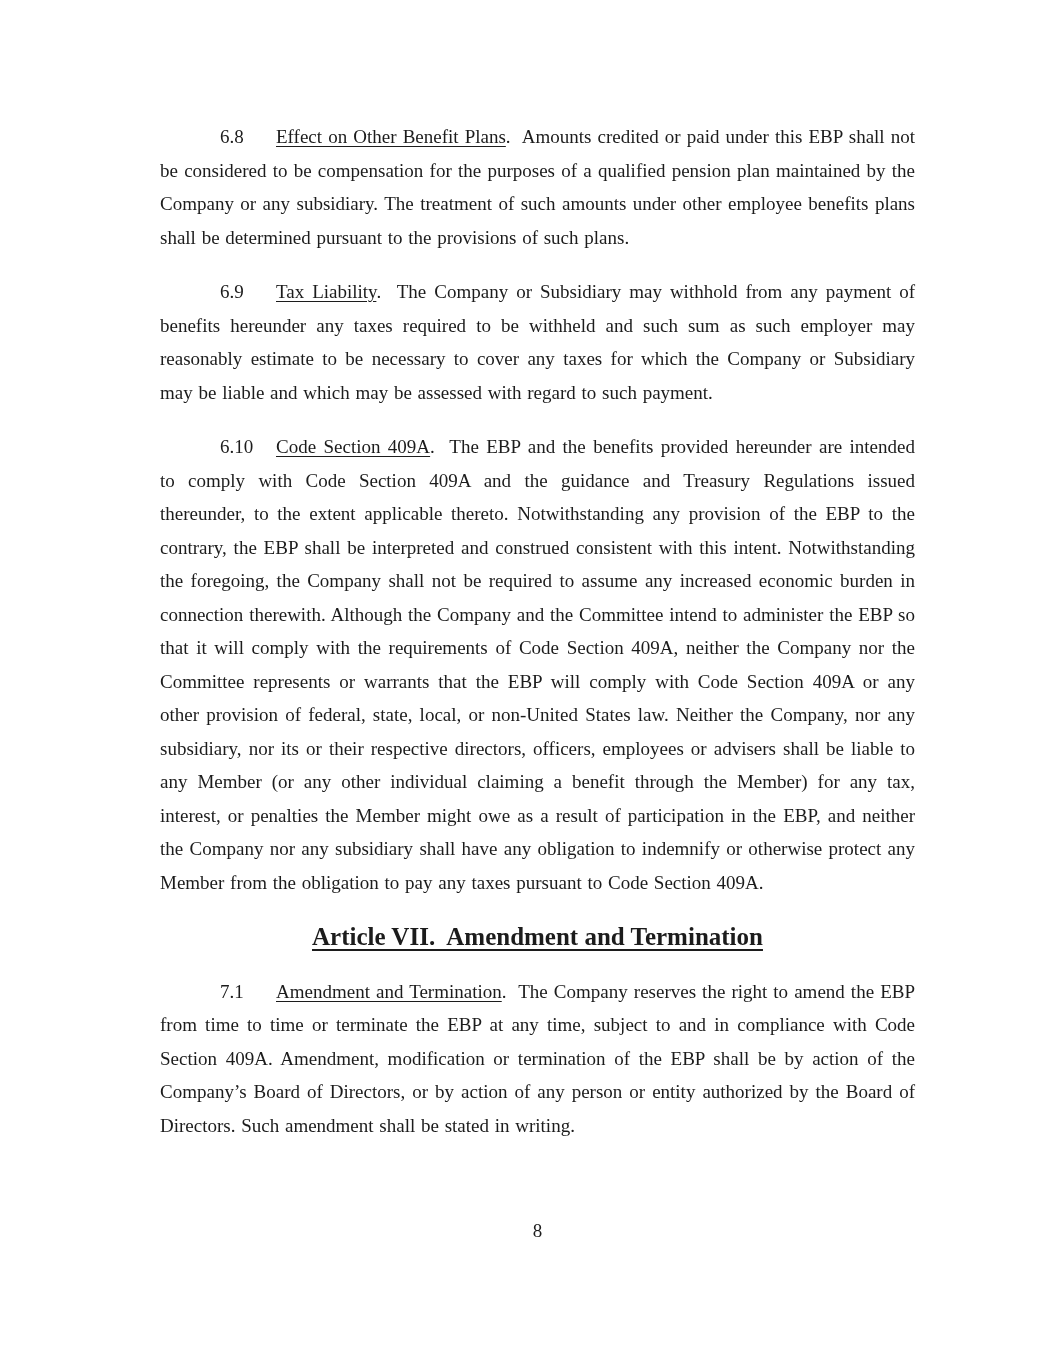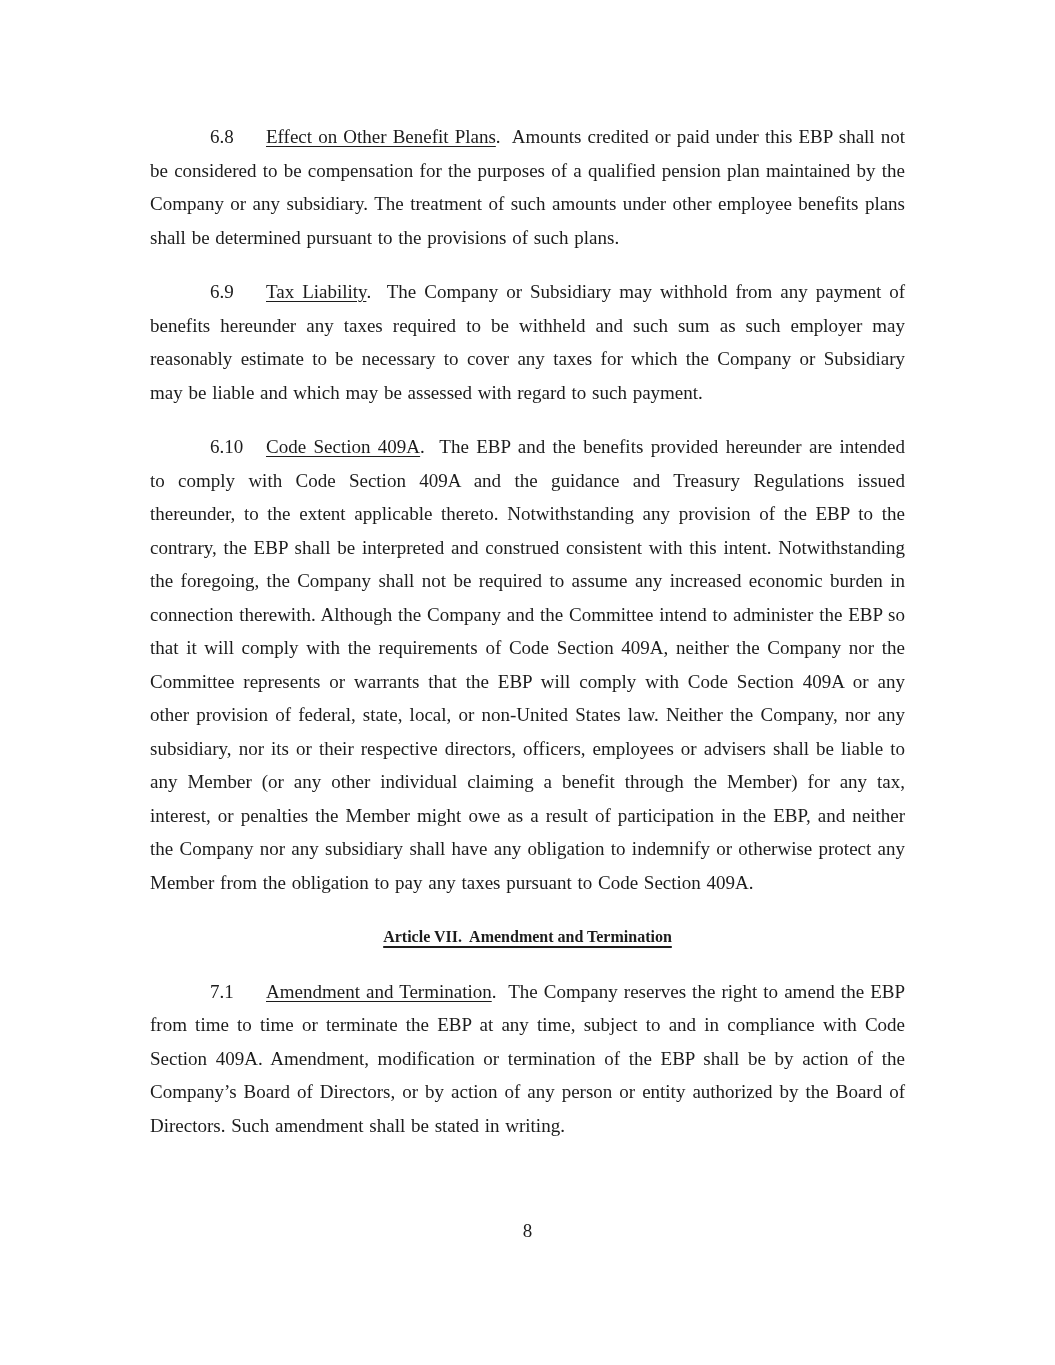--- a/index.html
+++ b/index.html
@@ -12,21 +12,21 @@
     width: 1055px;
     height: 1365px;
     background: #ffffff;
     overflow: hidden;
     font-family: "Liberation Serif", "DejaVu Serif", serif;
     color: #1c1c1c;
   }
   .content {
     position: absolute;
     top: 120px;
-    left: 150px;
+    left: 160px;
     width: 755px;
   }
   p.para {
     margin: 0 0 21px 0;
     font-size: 19px;
     line-height: 33.5px;
     text-align: justify;
     text-indent: 60px;
     word-spacing: 1px;
   }
@@ -37,21 +37,21 @@
   }
   .sec-title {
     text-decoration: underline;
     text-underline-offset: 3px;
   }
   .sep {
     white-space: pre;
   }
   h2.article-heading {
     margin: 0 0 21px 0;
-    font-size: 16px;
+    font-size: 25px;
     line-height: 33.5px;
     font-weight: bold;
     text-align: center;
   }
   h2.article-heading .u {
     text-decoration: underline;
     text-decoration-thickness: 2px;
     text-underline-offset: 4px;
     white-space: pre;
   }

